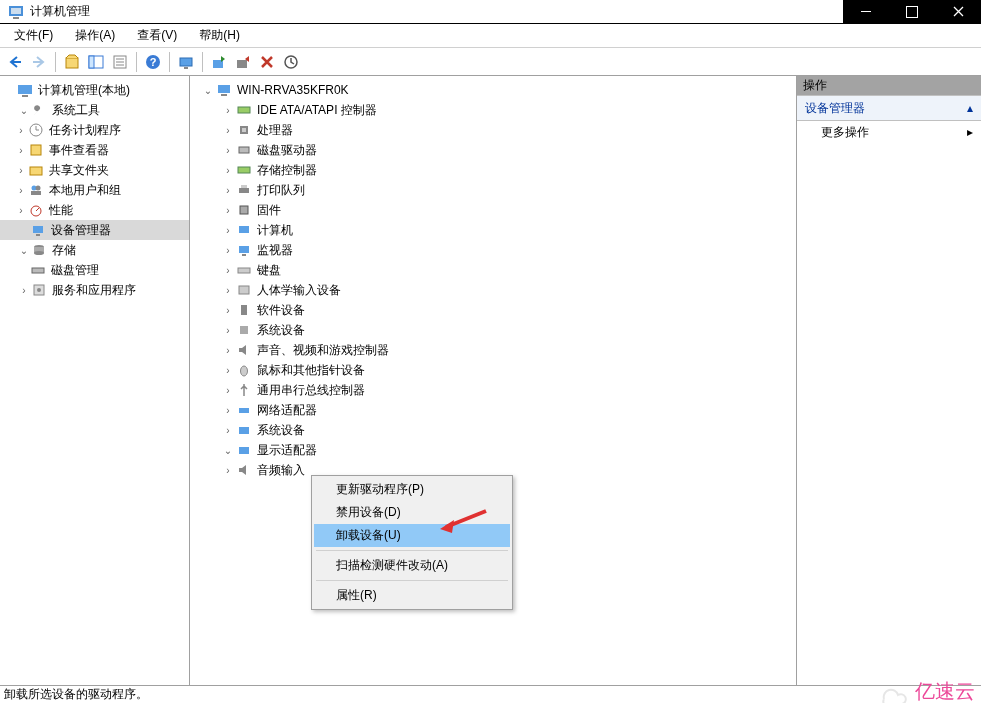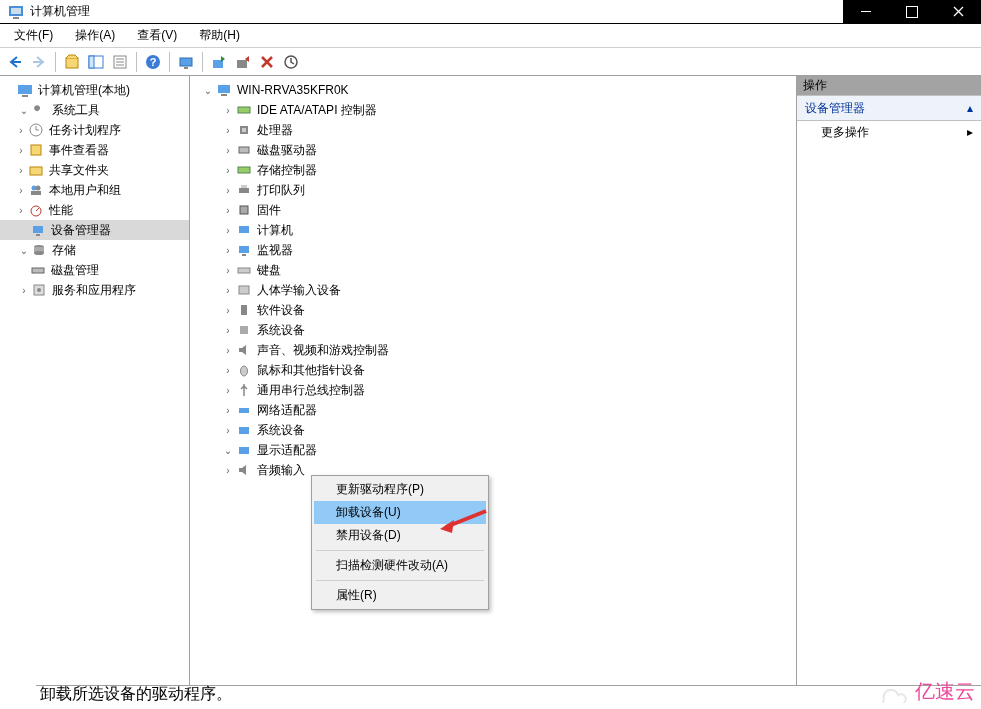--- a/index.html
+++ b/index.html
@@ -39,33 +39,33 @@
 .ind-0 { padding-left:17px; } .ind-1 { padding-left:14px; } .ind-2 { padding-left:30px; }
 
 
 .center-pane { flex:1; border-right:1px solid #a0a0a0; font-size:12px; padding:4px 0; position:relative; overflow:hidden; }
 .dev-row { display:flex; align-items:center; height:20px; white-space:nowrap; }
 .dev-row .twist { width:16px; }
 .dev-row.selected .label { background:#cce8ff; border:1px solid #99d1ff; padding:0 2px; margin-left:-3px;}
 .dind-0{padding-left:10px;} .dind-1{padding-left:30px;} .dind-2{padding-left:50px;}
 
 
-.ctx-menu { position:absolute; left:311px; top:475px; width:178px; background:#f0f0f0; border:1px solid #a0a0a0; box-shadow:2px 2px 4px rgba(0,0,0,0.25); font-size:12px; padding:2px; }
+.ctx-menu { position:absolute; left:311px; top:475px; width:202px; background:#f0f0f0; border:1px solid #a0a0a0; box-shadow:2px 2px 4px rgba(0,0,0,0.25); font-size:12px; padding:2px; }
 .ctx-item { height:23px; display:flex; align-items:center; padding-left:22px; }
 .ctx-item.hover { background:#91c9f7; }
 .ctx-sep { height:1px; background:#d0d0d0; margin:3px 2px; }
 
 
 .right-pane { width:184px; font-size:12px; }
 .rp-header { height:20px; background:#a3a3a3; border-bottom:1px solid #c0c0c0; padding-left:6px; display:flex; align-items:center; font-weight:400;}
 .rp-section { height:25px; background:#eef3fa; border-bottom:1px solid #c0c0c0; padding:0 8px; display:flex; align-items:center; justify-content:space-between; color:#003399; }
 .rp-action { height:22px; padding:0 8px 0 24px; display:flex; align-items:center; justify-content:space-between; }
 
 
-.statusbar { height:18px; border-top:1px solid #a0a0a0; font-size:16px; padding-left:4px; display:flex; align-items:center;margin-left:36px; }
+.statusbar { height:18px; border-top:1px solid #a0a0a0; font-size:12px; padding-left:4px; display:flex; align-items:center; }
 
 
 .red-arrow { position:absolute; left:438px; top:507px; pointer-events:none; }
 
 
 .watermark { position:absolute; right:6px; bottom:4px; color:#ec4899; font-size:20px; display:flex; align-items:center; gap:4px; pointer-events:none;}
 .watermark svg{opacity:.45;}
 
 .label{padding:0 1px;}
 </style>
@@ -479,22 +479,22 @@
     <div class="rp-action">
       <span>更多操作</span>
       <span>▸</span>
     </div>
   </div>
 
 </div>
 
 <div class="ctx-menu">
   <div class="ctx-item">更新驱动程序(P)</div>
+  <div class="ctx-item">禁用设备(D)</div>
   <div class="ctx-item hover">卸载设备(U)</div>
-  <div class="ctx-item">禁用设备(D)</div>
   <div class="ctx-sep"></div>
   <div class="ctx-item">扫描检测硬件改动(A)</div>
   <div class="ctx-sep"></div>
   <div class="ctx-item">属性(R)</div>
 </div>
 
 <svg class="red-arrow" width="50" height="28" viewBox="0 0 50 28">
   <path d="M48 4 L8 20" stroke="#e03131" stroke-width="4" fill="none"></path>
   <path d="M2 22 L16 13 L14 26 Z" fill="#e03131"></path>
 </svg>

